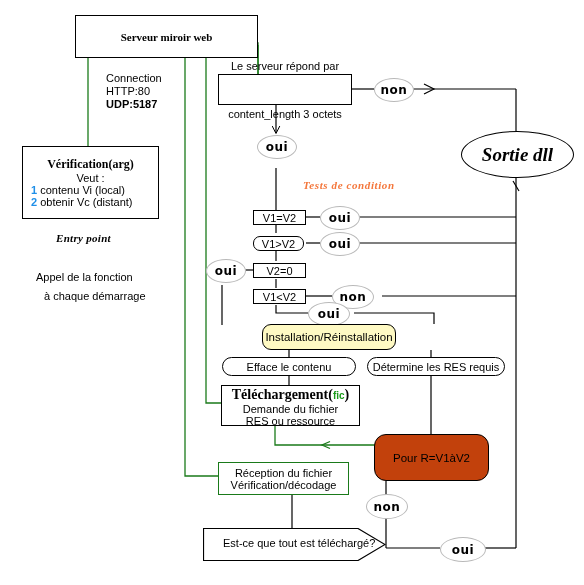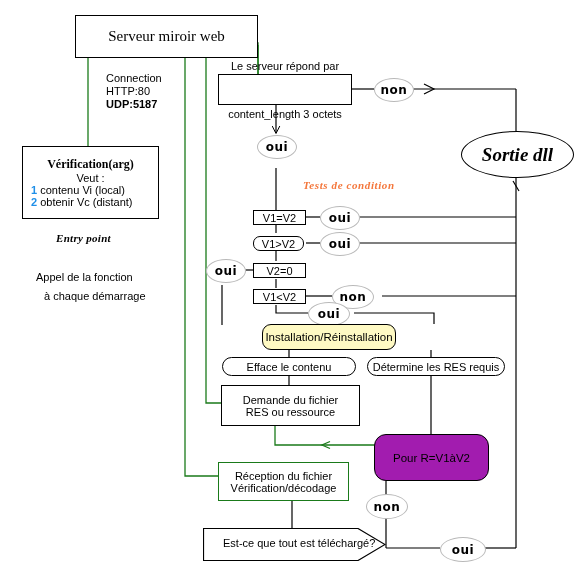--- a/index.html
+++ b/index.html
@@ -20,38 +20,38 @@
   .rect{border:1px solid #000;}
   .rect-green{border:1px solid #1a7a1a;}
 
   
   .round-green{border:1px solid #000;border-radius:9px;background:#fef9c3;margin-left:40px;}
 
   
   .pill{border:1px solid #000;border-radius:14px;background:#fff;}
 
   
-  .biground{border:1px solid #000;border-radius:12px;background:#a21caf;}
+  .biground{border:1px solid #000;border-radius:12px;background:#c2410c;}
 
   
   .ell{position:absolute;display:flex;align-items:center;justify-content:center;
        border:1px solid #b9b9b9;border-radius:50%;background:#fff;
        font-family:"DejaVu Sans", sans-serif;font-weight:bold;font-size:12px;
        letter-spacing:0.5px;color:#000;}
 
   
   .bigell{position:absolute;display:flex;align-items:center;justify-content:center;
           border:1px solid #000;border-radius:50%;background:#fff;
           font-style:italic;font-weight:bold;font-size:19px;
           font-family:"Liberation Serif", serif;}
 
   
   .txt{position:absolute;color:#000;white-space:nowrap;}
 
-  .t-title{font-weight:normal;font-size:15px;font-family:"Liberation Serif",serif;}
+  .t-title{font-weight:bold;font-size:11px;font-family:"Liberation Serif",serif;}
   .t-small{font-size:11px;}
   .t-smallb{font-size:11px;font-weight:bold;}
   .t-cond{font-size:11px;font-style:italic;font-weight:bold;color:#f4773c;
           font-family:"Liberation Serif",serif;letter-spacing:.6px;}
   .t-entry{font-size:11px;font-weight:bold;font-style:italic;
            font-family:"Liberation Serif",serif;letter-spacing:.3px;}
   .t-app{font-size:14px;font-weight:bold;font-family:"Liberation Serif",serif;}
   .t-verif{font-size:12px;font-weight:bold;color:#000000;
            font-family:"Liberation Serif",serif;}
   .num{color:#1f8fe8;font-weight:bold;}
@@ -228,29 +228,32 @@
 
   <div class="node pill" style="left:222px;top:357px;width:134px;height:19px;">
     <span class="n11">Efface le contenu</span>
   </div>
 
   <div class="node pill" style="left:367px;top:357px;width:138px;height:19px;">
     <span class="n11">Détermine les RES requis</span>
   </div>
 
   <div class="node rect" style="left:221px;top:385px;width:139px;height:41px;">
+    <div>
+      <span class="t-dl">Téléchargement</span><span class="t-dl">(</span><span class="fic">fic</span><span class="t-dl">)</span>
+    </div>
     <div class="n11">Demande du fichier</div>
     <div class="n11">RES ou ressource</div>
   </div>
 
   <div class="node biground" style="left:374px;top:434px;width:115px;height:47px;">
     <span class="n12">Pour R=V1àV2</span>
   </div>
 
-  <div class="node rect-green" style="left:218px;top:462px;width:131px;height:39px;">
+  <div class="node rect-green" style="left:218px;top:462px;width:131px;height:33px;">
     <span class="n11">Réception du fichier</span>
     <span class="n11">Vérification/décodage</span>
   </div>
 
   <div class="ell" style="left:366px;top:494px;width:40px;height:23px;">
     <span>non</span>
   </div>
 
   <div style="position:absolute;left:203px;top:528px;width:183px;height:33px;">
     <svg width="183" height="33" viewBox="0 0 183 33" xmlns="http://www.w3.org/2000/svg" style="position:absolute;left:0;top:0;">

